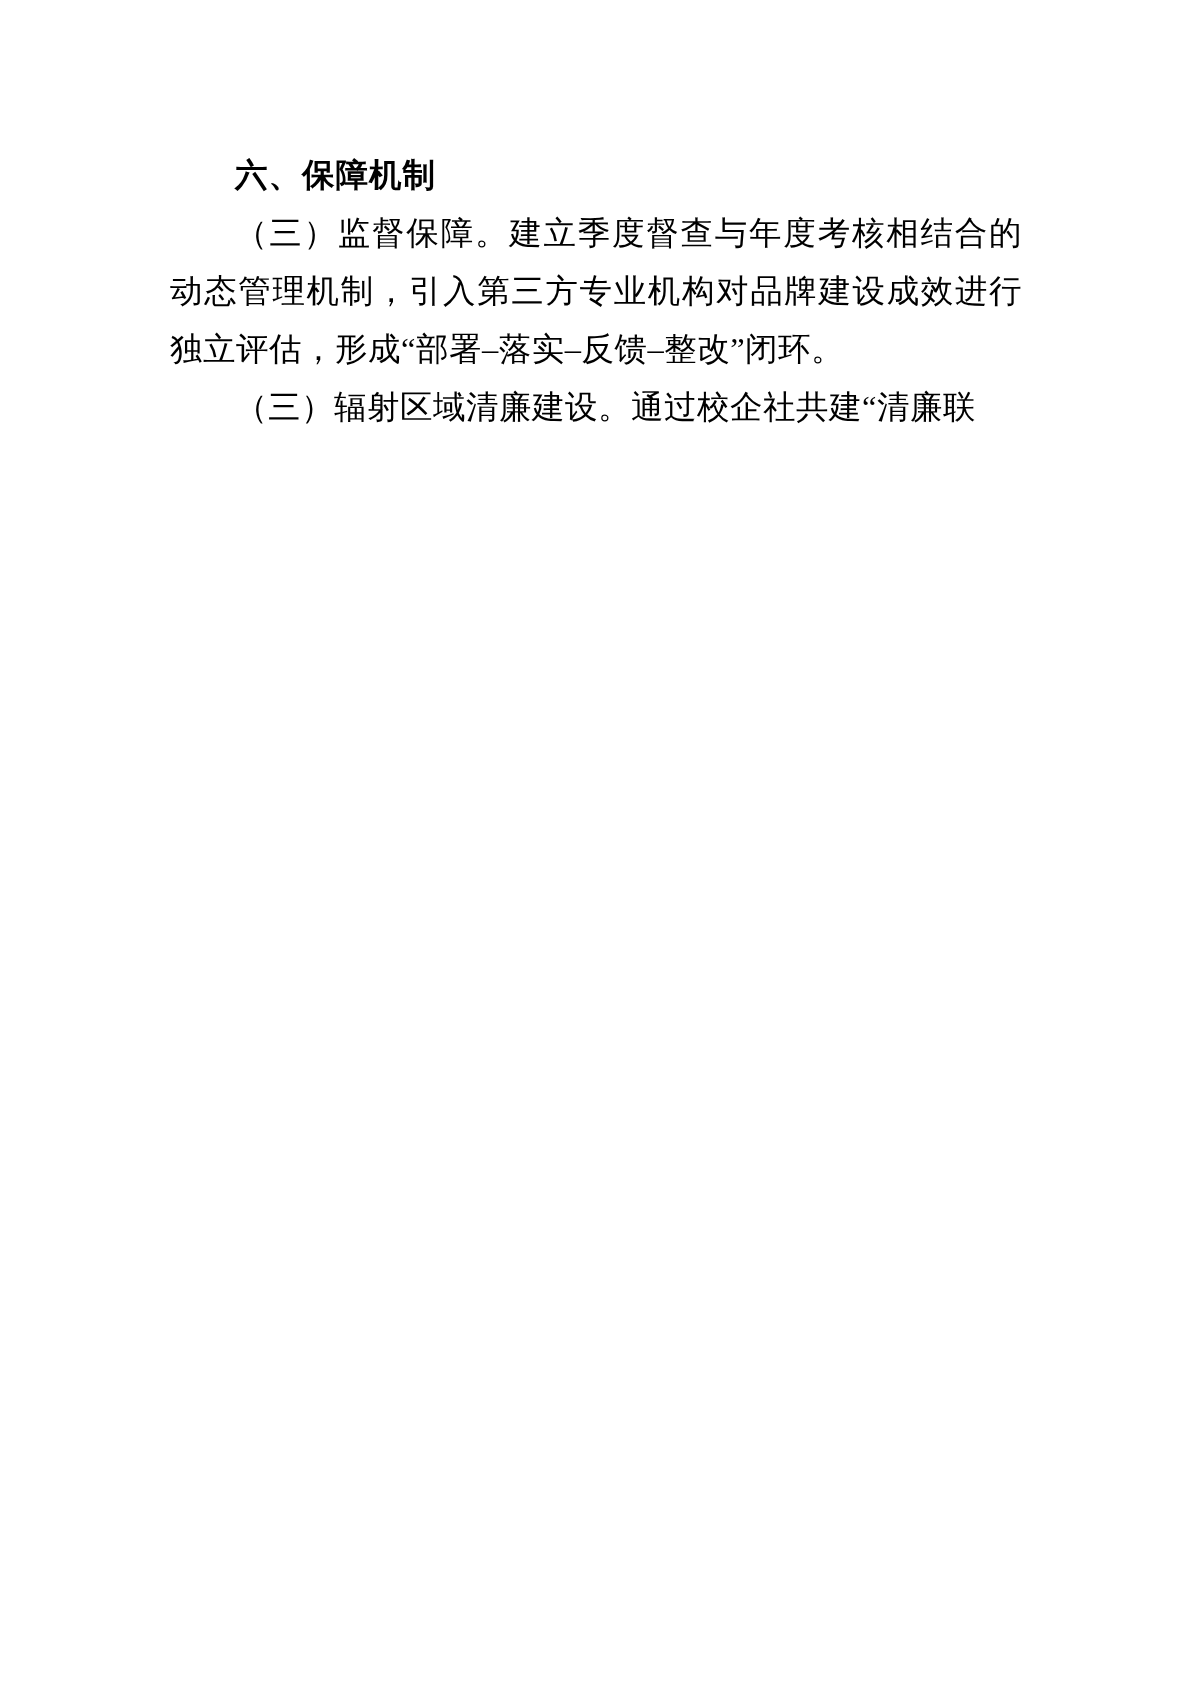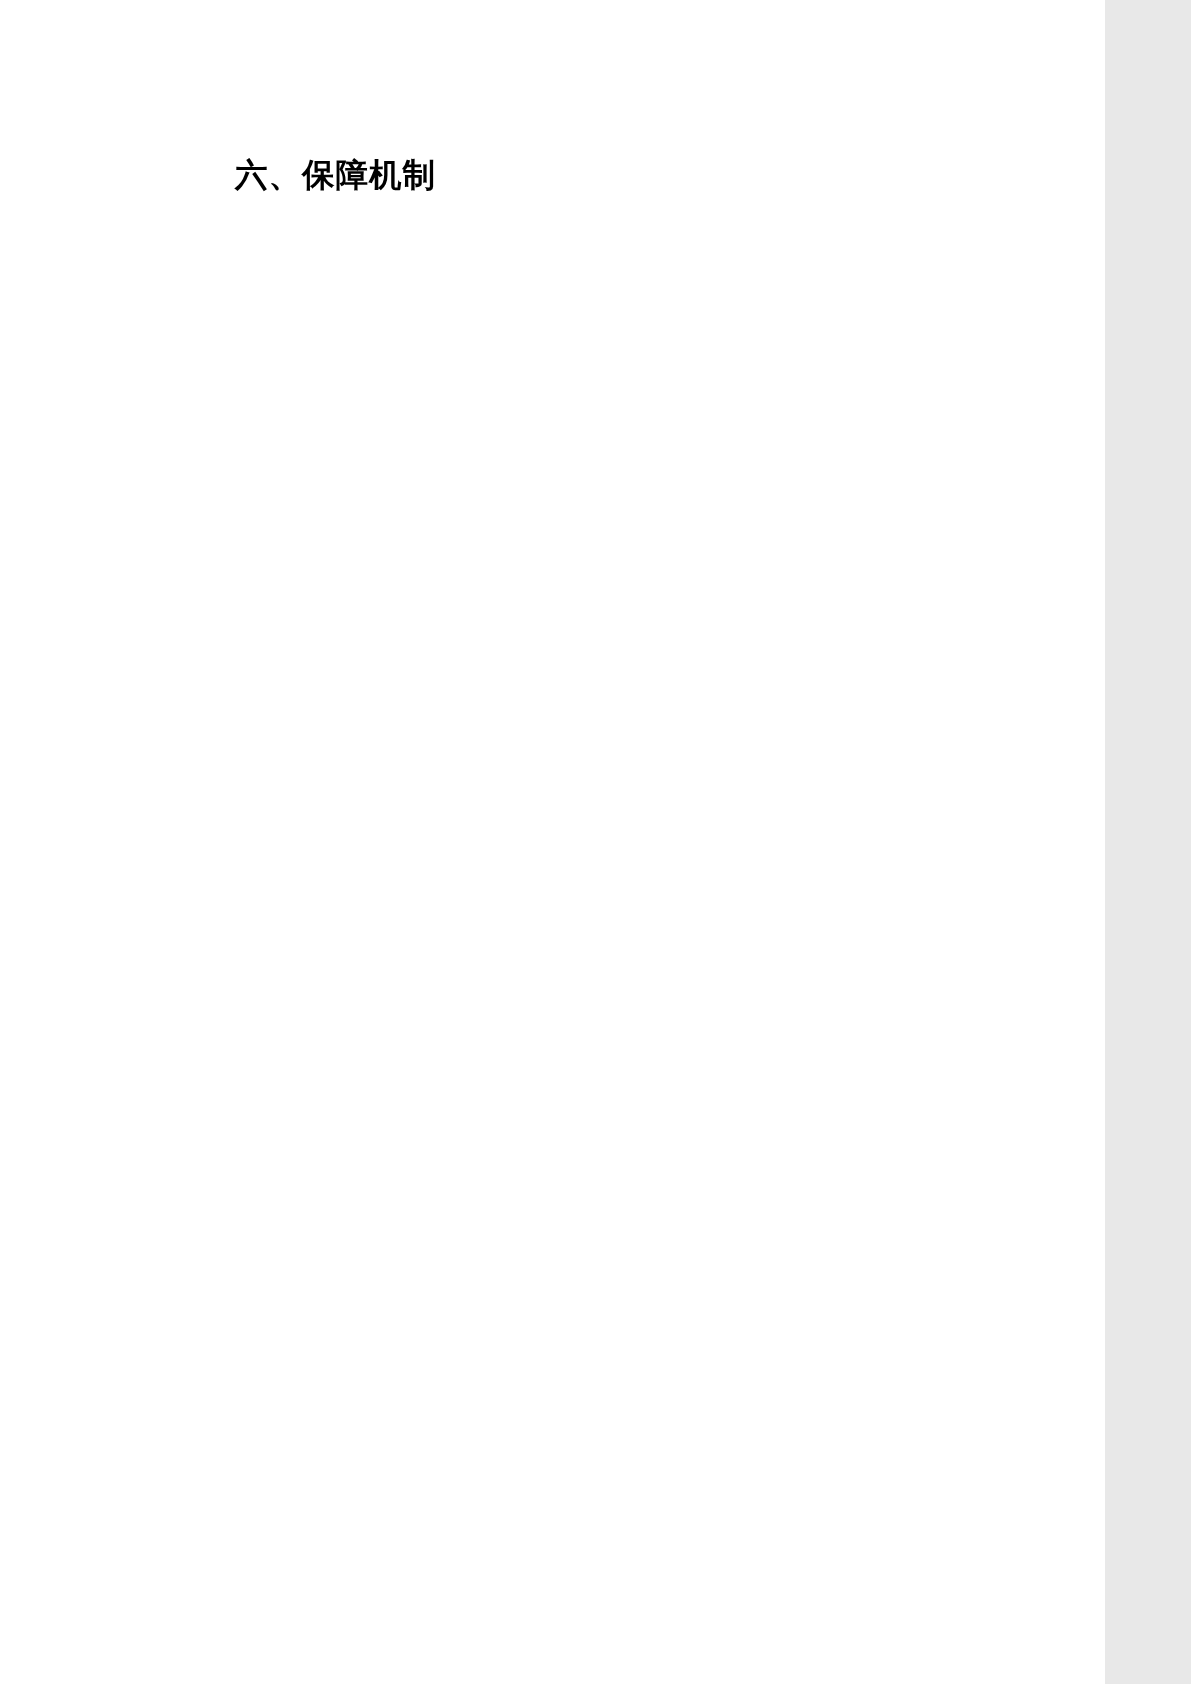--- a/index.html
+++ b/index.html
@@ -7,21 +7,21 @@
     padding: 0;
   }
   body {
     width: 1191px;
     height: 1684px;
     background: #e8e8e8;
     font-family: "Liberation Serif", serif;
   }
   .page {
     position: relative;
-    width: 1105px;
+    width: 1191px;
     height: 1684px;
     background: #ffffff;
     overflow: hidden;
   }
   .content {
     position: absolute;
     left: 170px;
     top: 146px;
     width: 852px;
     color: #000000;
@@ -46,14 +46,16 @@
     font-family: "Liberation Serif", serif;
     font-weight: 400;
   }
 </style>
 </head>
 <body>
 
 <div class="page">
   <div class="content">
     <p class="block heading">六、保障机制</p>
+    <p class="block para">（三）监督保障。建立季度督查与年度考核相结合的动态管理机制，引入第三方专业机构对品牌建设成效进行独立评估，形成“部署–落实–反馈–整改”闭环。</p>
+    <p class="block para">（三）辐射区域清廉建设。通过校企社共建“清廉联</p>
   </div>
 </div>
 
 </body></html>

